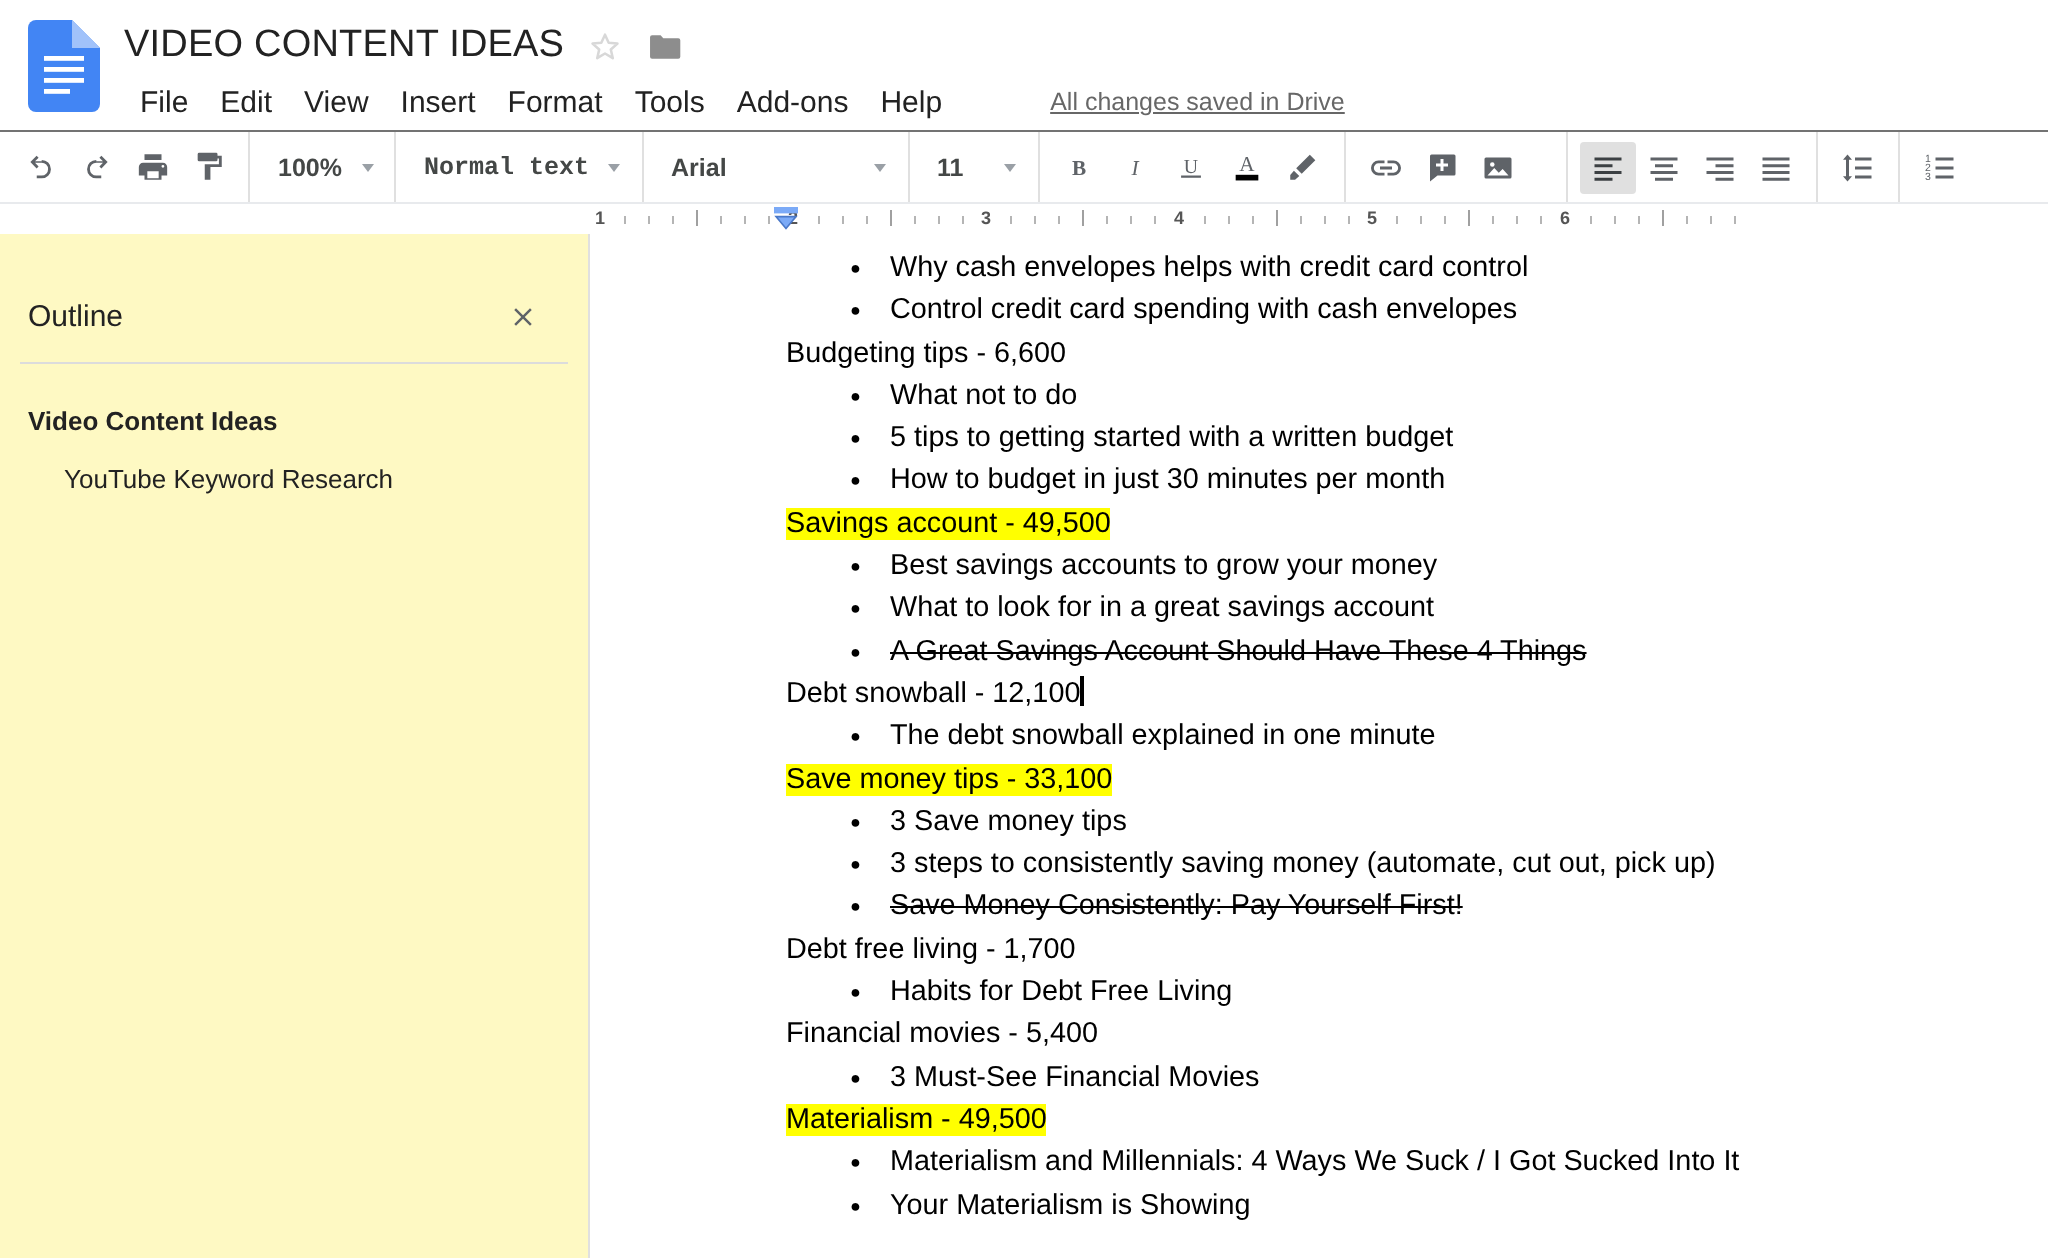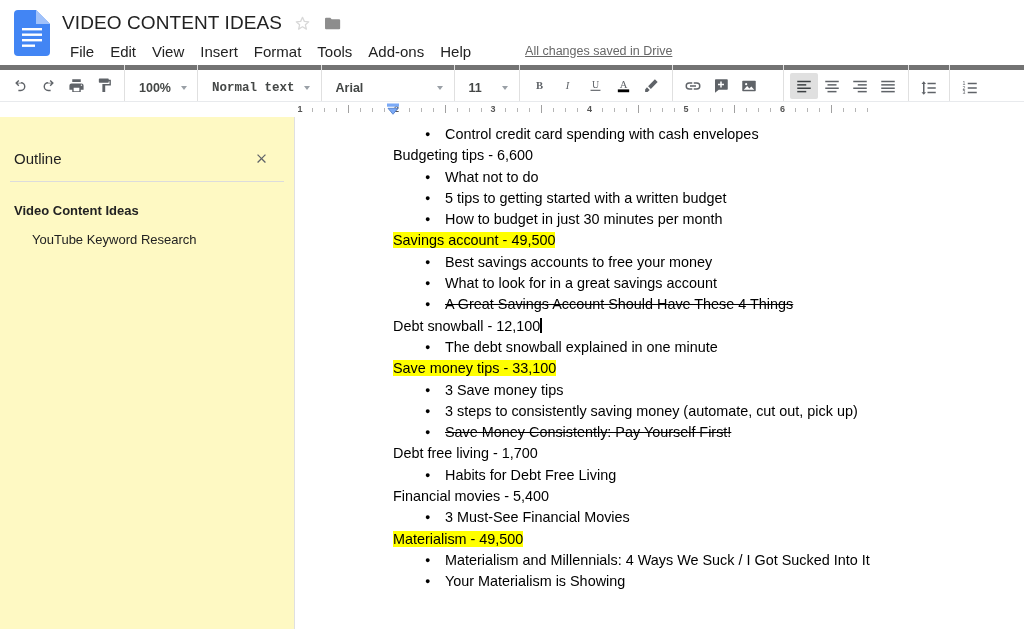--- a/index.html
+++ b/index.html
@@ -69,23 +69,23 @@
     text-decoration: underline;
     margin-left: 46px;
     cursor: pointer;
     white-space: nowrap;
   }
 
   
   .toolbar {
     height: 36px;
     background: #ffffff;
-    border-top: 5px solid #737373;
+    border-top: 1px solid #737373;
     display: flex;
-    align-items: flex-end;
+    align-items: center;
     padding: 0 6px;
   }
   .tb-group { display: flex; align-items: center; height: 100%; }
   .tb-sep {
     width: 1px; height: 36px;
     background: #e0e0e0;
     margin: 0 6px;
     flex: 0 0 auto;
   }
   .tb-btn {
@@ -563,27 +563,28 @@
     <div class="outline-divider"></div>
     <div class="outline-items">
       <div class="ol-item lvl1">Video Content Ideas</div>
       <div class="ol-item lvl2">YouTube Keyword Research</div>
     </div>
   </div>
 
   <div class="doc-scroll">
     <div class="page">
       <div class="doc-lines" id="doc-lines">
+          <div class="line bullet"><span class="txt">Why cash envelopes helps with credit card control</span></div>
           <div class="line bullet"><span class="txt">Control credit card spending with cash envelopes</span></div>
           <div class="line"><span class="txt">Budgeting tips - 6,600</span></div>
           <div class="line bullet"><span class="txt">What not to do</span></div>
           <div class="line bullet"><span class="txt">5 tips to getting started with a written budget</span></div>
           <div class="line bullet"><span class="txt">How to budget in just 30 minutes per month</span></div>
           <div class="line"><span class="txt hl">Savings account - 49,500</span></div>
-          <div class="line bullet"><span class="txt">Best savings accounts to free your money</span></div>
+          <div class="line bullet"><span class="txt">Best savings accounts to grow your money</span></div>
           <div class="line bullet"><span class="txt">What to look for in a great savings account</span></div>
           <div class="line bullet strike-row"><span class="txt">A Great Savings Account Should Have These 4 Things</span></div>
           <div class="line"><span class="txt">Debt snowball - 12,100</span><span class="caret-bar"></span></div>
           <div class="line bullet"><span class="txt">The debt snowball explained in one minute</span></div>
           <div class="line"><span class="txt hl">Save money tips - 33,100</span></div>
           <div class="line bullet"><span class="txt">3 Save money tips</span></div>
           <div class="line bullet"><span class="txt">3 steps to consistently saving money (automate, cut out, pick up)</span></div>
           <div class="line bullet strike-row"><span class="txt">Save Money Consistently: Pay Yourself First!</span></div>
           <div class="line"><span class="txt">Debt free living - 1,700</span></div>
           <div class="line bullet"><span class="txt">Habits for Debt Free Living</span></div>

